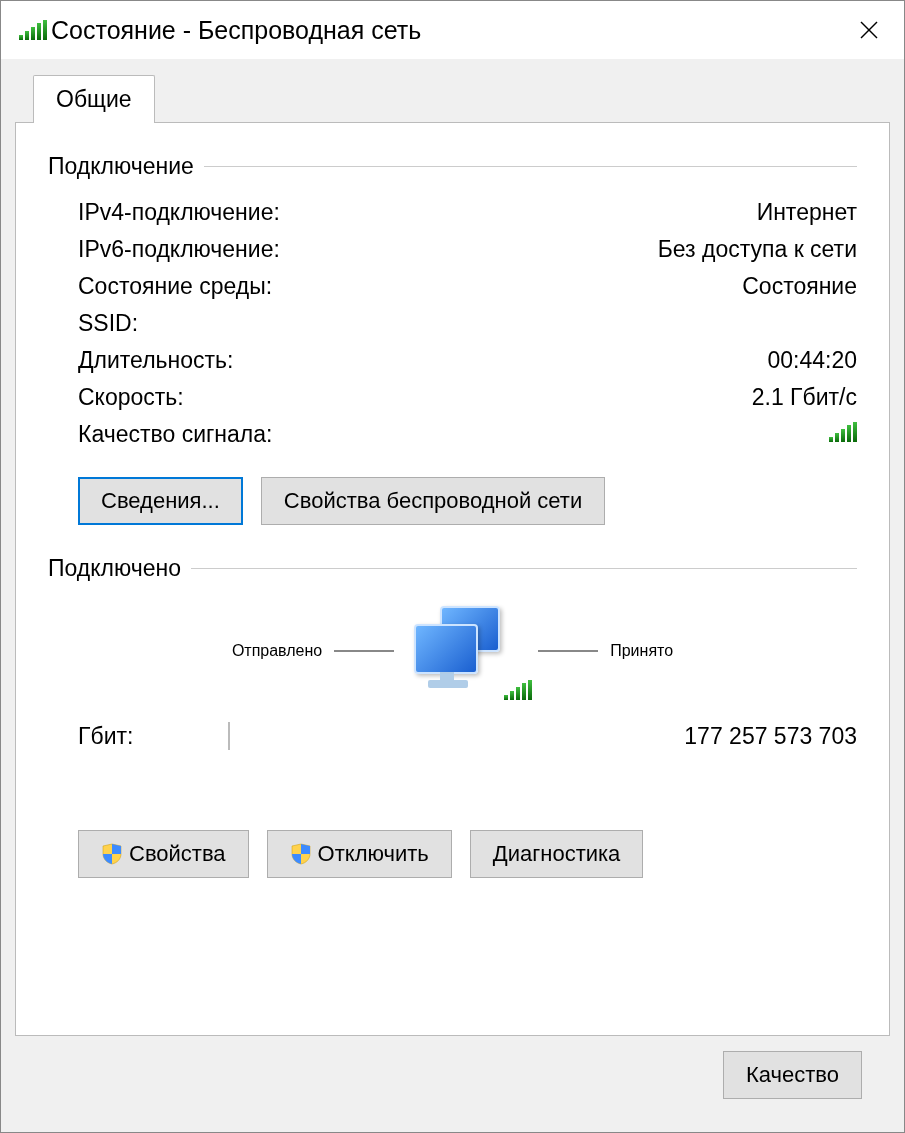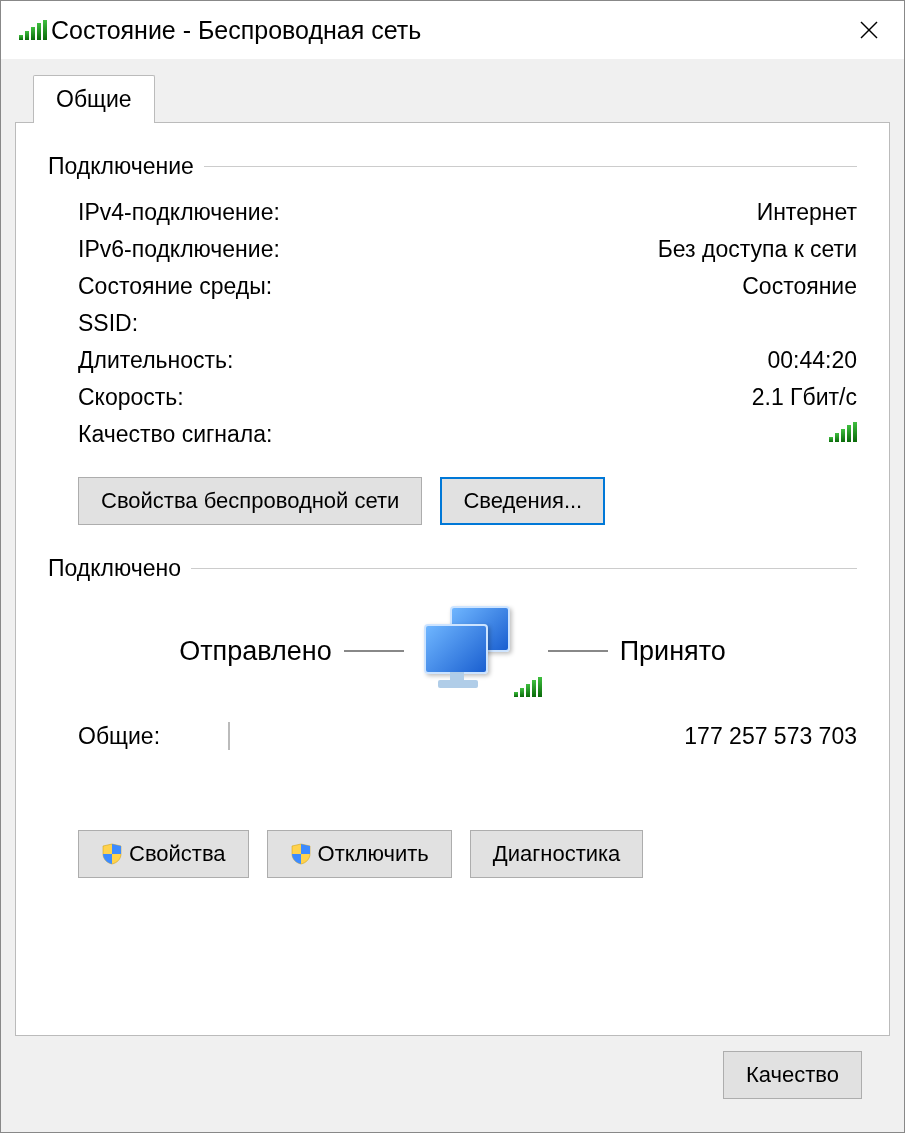--- a/index.html
+++ b/index.html
@@ -122,21 +122,21 @@
     background:#e1e1e1;
     border:2px solid #0078d7;
     padding: 9px 21px;
   }
   .activity-graphic {
     display:flex;
     align-items:center;
     justify-content:center;
     gap: 12px;
     padding: 10px 0 20px 0;
-    font-size: 27px;
+    font-size: 16px;
   }
   .dash { width:60px; height:2px; background:#888; }
   .pc-icon { width:120px; height:90px; position:relative; }
   .monitor {
     position:absolute;
     border-radius:4px;
     background: linear-gradient(135deg,#6fb6ff,#1a5fd0);
     border:2px solid #cde4ff;
     box-shadow: 2px 2px 4px rgba(0,0,0,0.25);
   }
@@ -234,22 +234,22 @@
               <span class="b b1"></span>
               <span class="b b2"></span>
               <span class="b b3"></span>
               <span class="b b4"></span>
               <span class="b b5"></span>
             </span>
         </span>
       </div>
 
       <div class="btn-row">
+        <button class="win focus">Сведения...</button>
         <button class="win">Свойства беспроводной сети</button>
-        <button class="win focus">Сведения...</button>
       </div>
 
       <div style="height:20px"></div>
 
       <div class="group-label">
         <span>Подключено</span>
         <span class="line"></span>
       </div>
 
       <div class="activity-graphic">
@@ -266,21 +266,21 @@
                 <span class="b b3"></span>
                 <span class="b b4"></span>
                 <span class="b b5"></span>
               </span></span>
         </span>
         <span class="dash"></span>
         <span>Принято</span>
       </div>
 
       <div class="bytes-row">
-        <span class="lbl">Общие:</span>
+        <span class="lbl">Гбит:</span>
         <span class="sep"></span>
         <span class="recv">177 257 573 703</span>
       </div>
 
       <div style="height:50px"></div>
 
       <div class="btn-row" style="padding-left:30px">
         <button class="win">
           <span class="shield">
             <svg viewBox="0 0 22 22">

